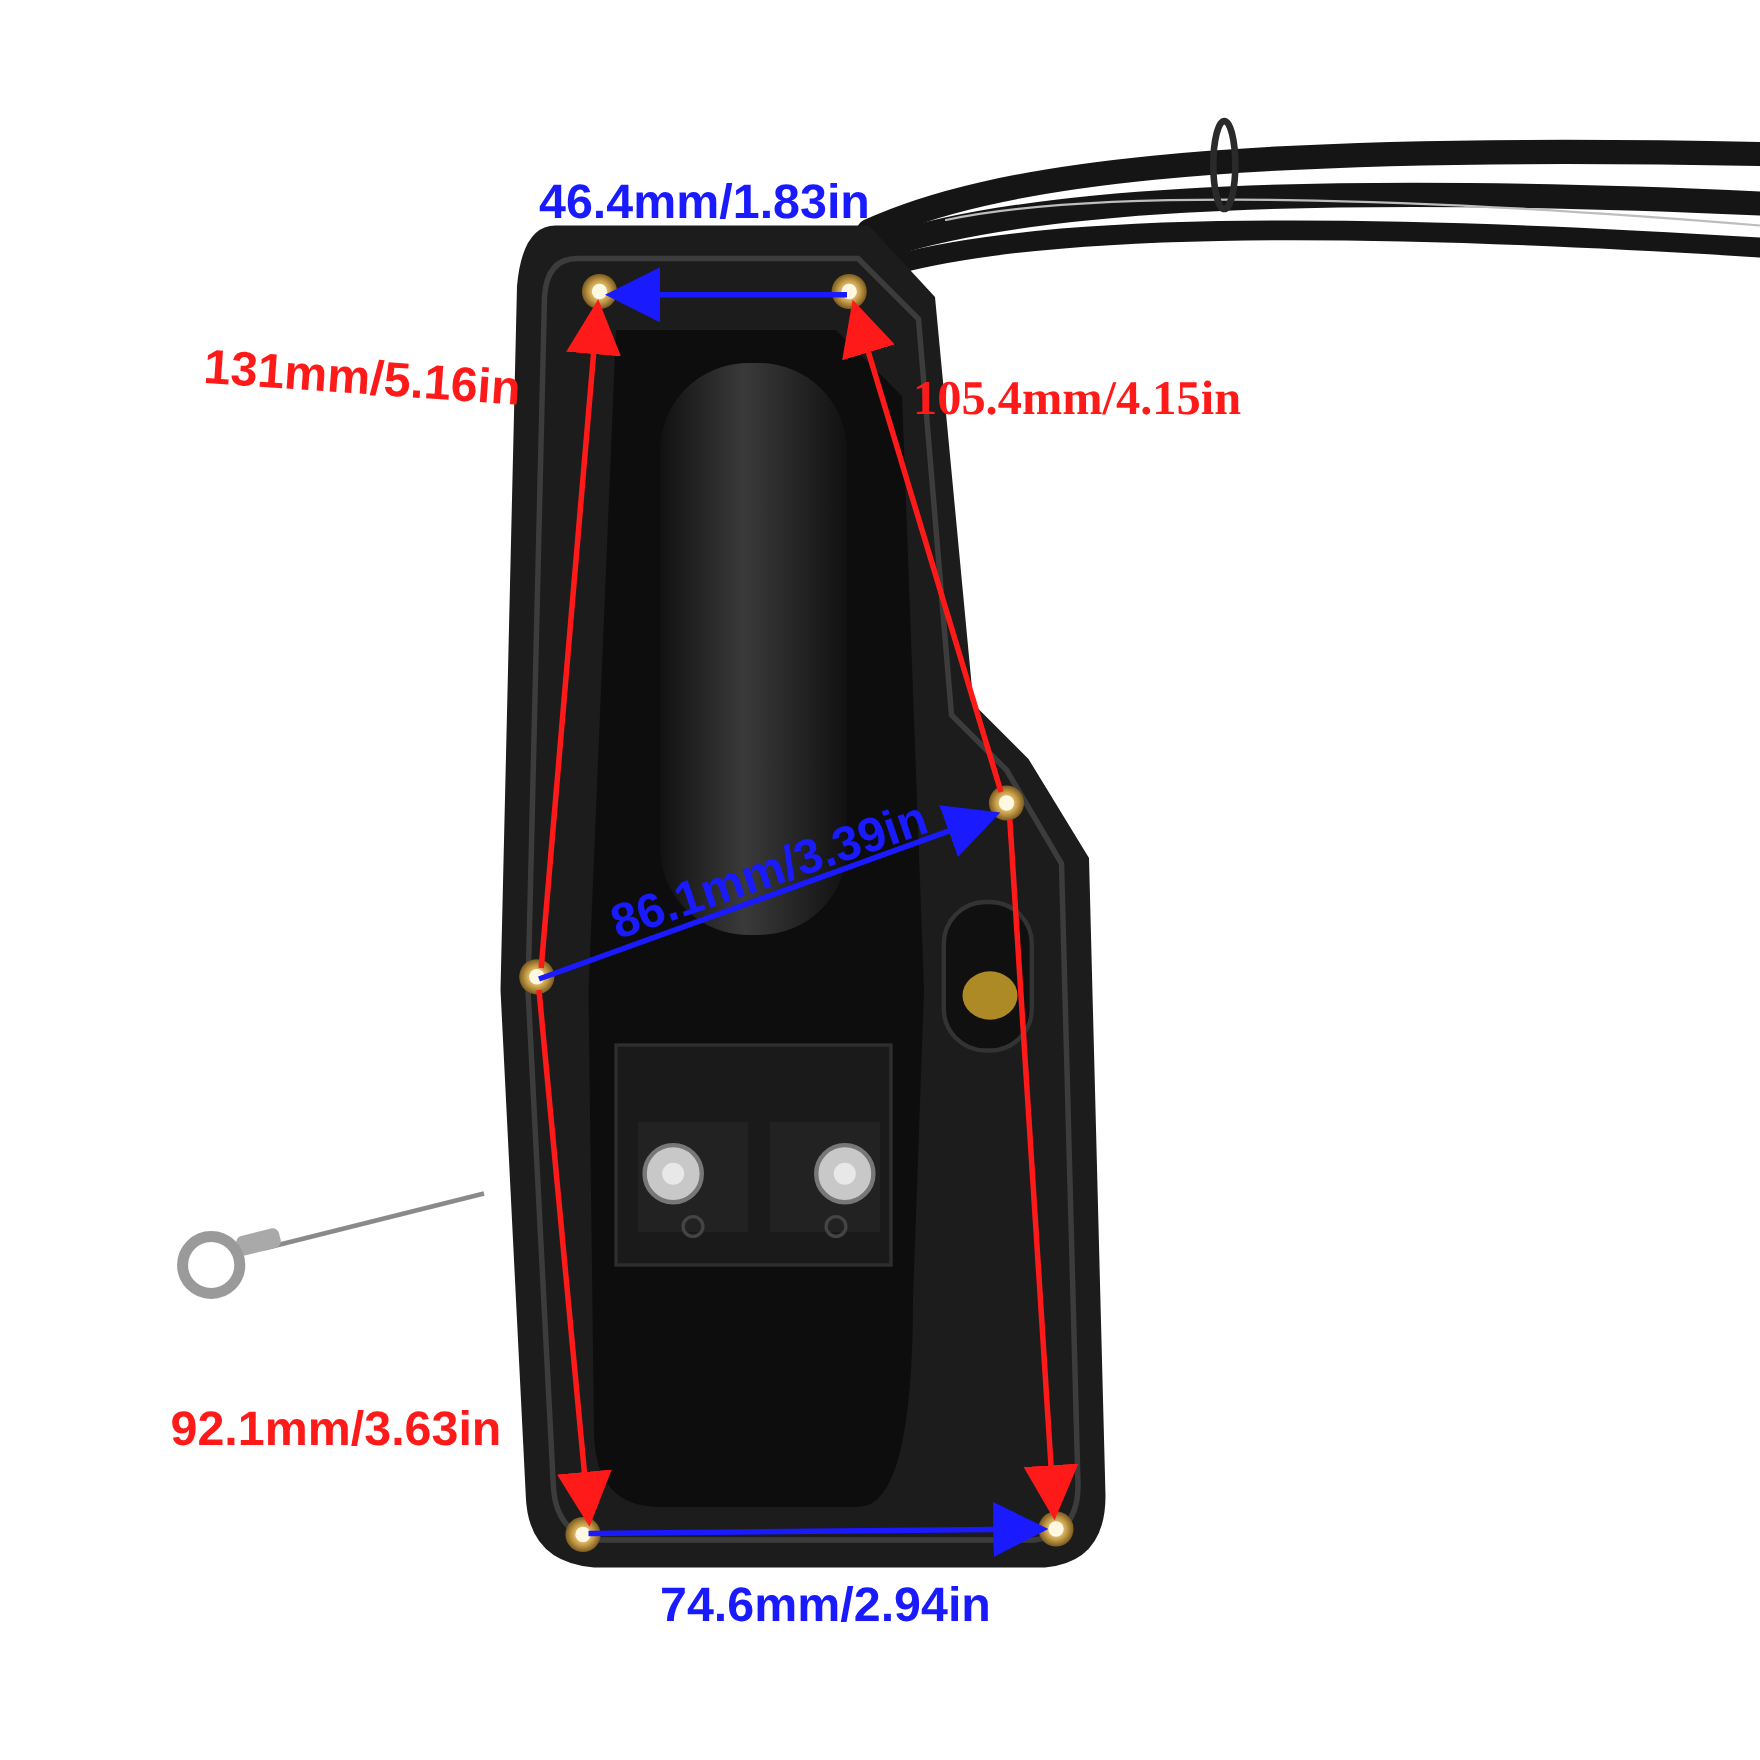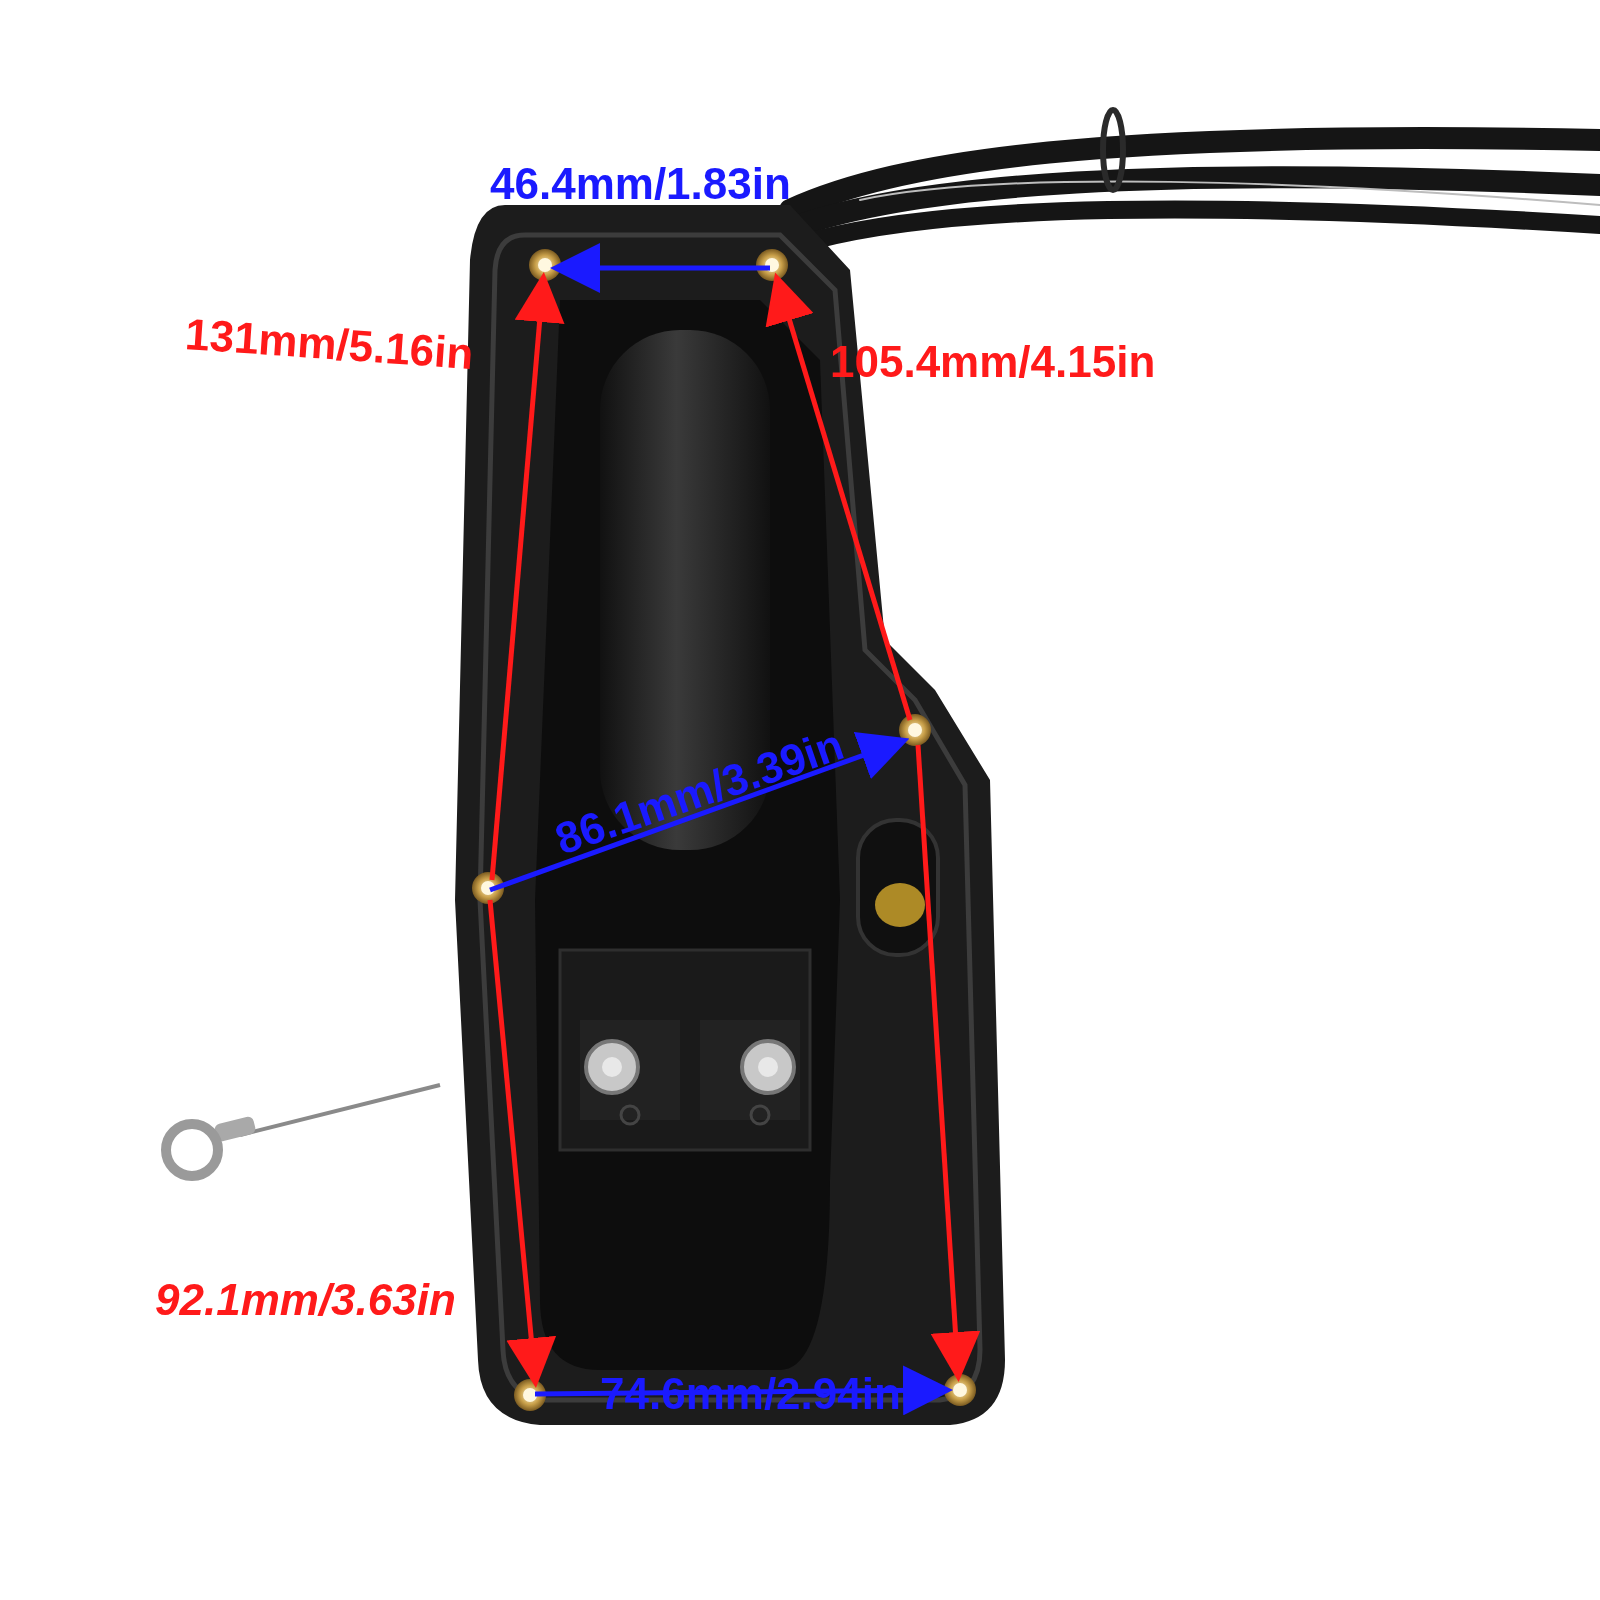--- a/index.html
+++ b/index.html
@@ -89,17 +89,17 @@
       <line x1="910" y1="720" x2="778" y2="282" stroke="#ff1a1a" marker-end="url(#arrowRed)"></line>
       <line x1="490" y1="890" x2="900" y2="742" stroke="#1a1aff" marker-end="url(#arrowBlue)"></line>
       <line x1="490" y1="900" x2="535" y2="1378" stroke="#ff1a1a" marker-end="url(#arrowRed)"></line>
       <line x1="918" y1="745" x2="958" y2="1372" stroke="#ff1a1a" marker-end="url(#arrowRed)"></line>
       <line x1="535" y1="1394" x2="943" y2="1390" stroke="#1a1aff" marker-end="url(#arrowBlue)"></line>
     </g>
   </svg>
 
   <div class="label blue" style="left:490px; top:162px;text-align:center;">46.4mm/1.83in</div>
   <div class="label red" style="left:185px; top:322px; transform: rotate(4deg);">131mm/5.16in</div>
-  <div class="label red" style="left:830px; top:340px;">105.4mm/4.15in</div>
+  <div class="label red" style="left:830px; top:340px;font-family:Liberation Serif, serif;">105.4mm/4.15in</div>
   <div class="label blue" style="left:550px; top:820px; transform: rotate(-19deg); transform-origin: left top;">86.1mm/3.39in</div>
-  <div class="label red" style="left:155px; top:1278px;font-style:italic;">92.1mm/3.63in</div>
-  <div class="label blue" style="left:600px; top:1372px;">74.6mm/2.94in</div>
+  <div class="label red" style="left:155px; top:1278px;">92.1mm/3.63in</div>
+  <div class="label blue" style="left:600px; top:1438px;">74.6mm/2.94in</div>
 </div>
 
 </body></html>

